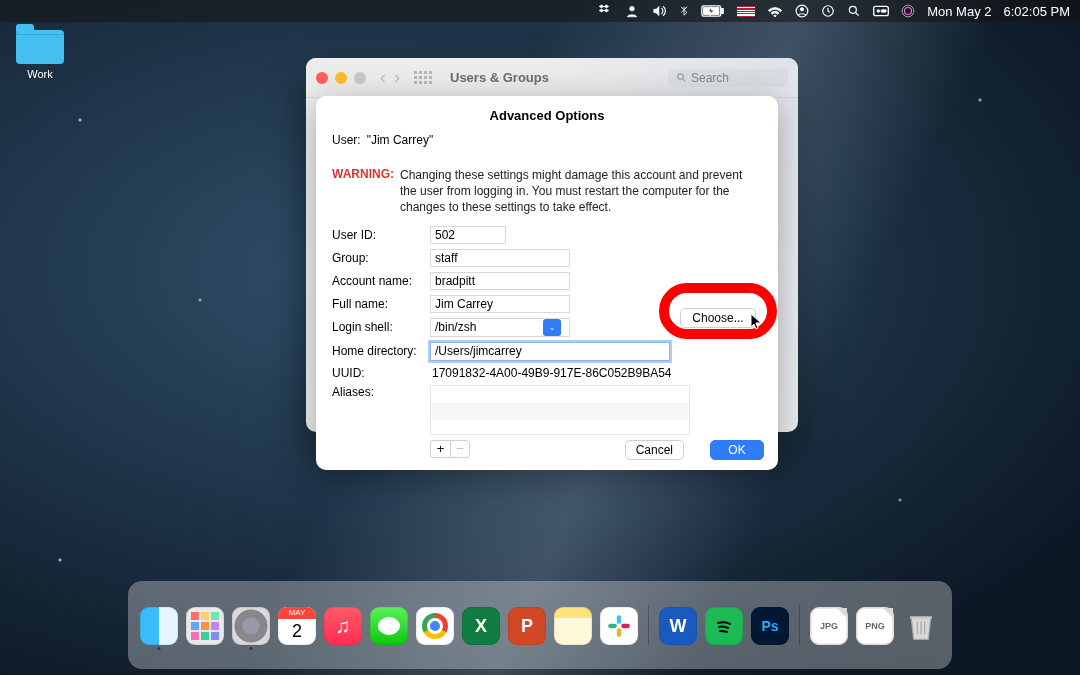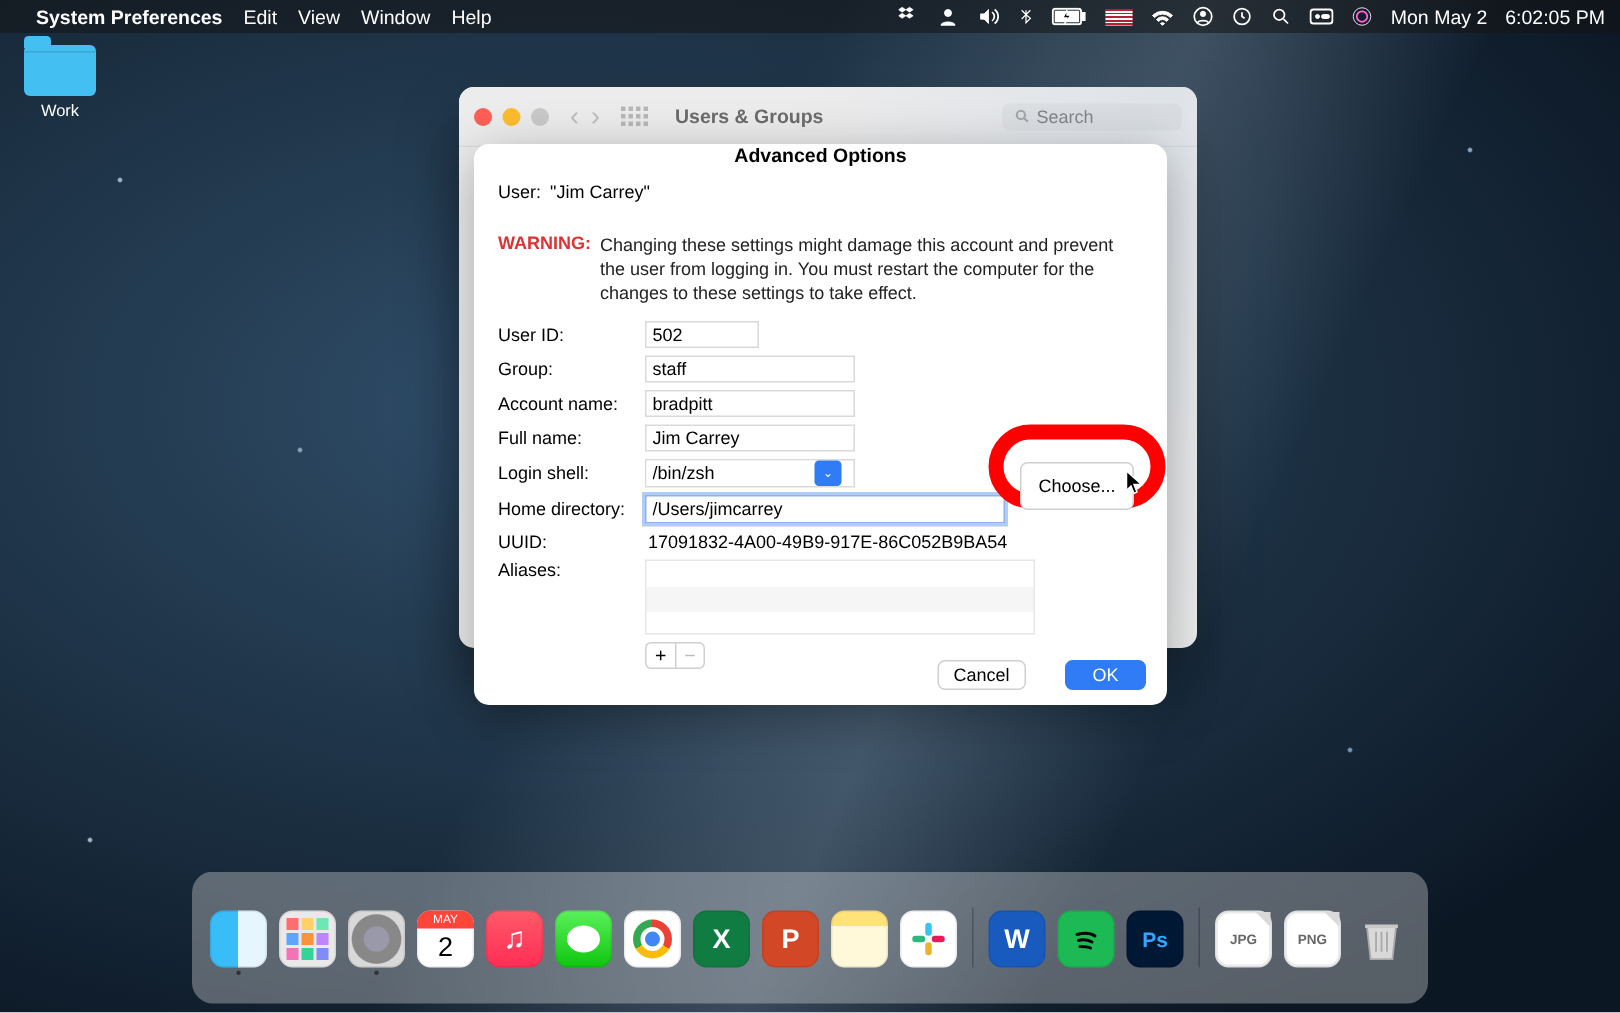--- a/index.html
+++ b/index.html
@@ -68,21 +68,21 @@
 .parent .search { margin-left:auto; display:flex; align-items:center; gap:4px; background:#e4e3e3; border-radius:5px; padding:2px 8px; width:120px; color:#9e9e9e; font-size:12px; }
 .parent .search input { background:transparent; border:none; outline:none; width:70px; color:#333; font-size:12px; }
 
 
 .sheet {
   position:absolute; top:96px; left:316px; width:462px; height:374px;
   background:#fff; border-radius:10px;
   box-shadow:0 8px 34px rgba(0,0,0,.30);
   z-index:10; color:#000; font-size:12px;
 }
-.sheet h2 { font-size:13px; font-weight:700; text-align:center; }
+.sheet h2 { font-size:13px; font-weight:700; text-align:center; padding-top:12px; }
 .sheet .body { padding:10px 16px 0 16px; }
 .sheet .user-line { display:flex; gap:6px; margin-bottom:20px; }
 .sheet .warning { display:flex; gap:6px; margin-bottom:10px; }
 .sheet .warning .warn-label { color:#dd3333; font-weight:700; }
 .sheet .warning .warn-text { color:#222; line-height:1.35; }
 
 .form { }
 .form .row { display:flex; align-items:center; margin-bottom:5px; }
 .form .row label { width:90px; text-align:left; margin-right:8px; color:#000; }
 .form .row .val { height:18px; padding:1px 4px; font-size:12px; border:1px solid #d9d9d9; background:#fff; color:#000; }
@@ -99,21 +99,21 @@
 .pm button { width:20px; height:18px; border:1px solid #cfcfcf; background:#fff; font-size:13px; line-height:12px; cursor:pointer; }
 .pm button:first-child { border-right:none; border-radius:4px 0 0 4px; }
 .pm button:last-child { border-radius:0 4px 4px 0; color:#bbb; }
 
 .sheet .footer { position:absolute; bottom:10px; right:14px; display:flex; gap:26px; }
 .btn { height:20px; min-width:54px; border-radius:5px; font-size:12px; border:1px solid #cfcfcf; background:#fff; cursor:pointer; padding:0 10px; }
 .btn.primary { background:#2f7cf6; color:#fff; border-color:#2f7cf6; }
 
 
 .choose-btn {
-  position:absolute; top:212px; left:364px; width:76px; height:32px;
+  position:absolute; top:212px; left:364px; width:76px; height:20px;
   border-radius:5px; background:#fff; border:1px solid #d0d0d0; font-size:12px;
   cursor:pointer; z-index:20;
 }
 .highlight-ring {
   position:absolute; top:187px; left:343px; width:118px; height:56px;
   border:10px solid #ff0000; border-radius:34px; z-index:15; pointer-events:none;
 }
 .cursor-pointer {
   position:absolute; top:217px; left:434px; z-index:25; pointer-events:none;
 }
@@ -153,28 +153,20 @@
 .app.file.fold::before{content:"";position:absolute;top:0;right:0;border-style:solid;border-width:0 10px 10px 0;border-color:transparent #d9d9d9 transparent transparent;}
 .app.trash { background:transparent; box-shadow:none; display:flex;align-items:center;justify-content:center; }
 .app.trash svg{width:30px;height:34px}
 </style>
 </head>
 <body>
 
 <div class="desktop">
 
   <div class="menubar">
-    <div class="left">
-      <span class="apple"></span>
-      <span class="bold">System Preferences</span>
-      <span>Edit</span>
-      <span>View</span>
-      <span>Window</span>
-      <span>Help</span>
-    </div>
     <div class="right">
       <span class="ico">
           <svg width="14" height="14" viewBox="0 0 24 24">
             <path d="M6 2l6 4-6 4-6-4zM18 2l6 4-6 4-6-4zM6 12l6 4-6 4-6-4zM18 12l6 4-6 4-6-4z" transform="scale(.7)"></path>
           </svg>
         </span>
       <span class="ico">
           <svg width="14" height="14" viewBox="0 0 24 24">
             <circle cx="12" cy="8" r="4"></circle>
             <path d="M4 22c0-5 16-5 16 0z"></path>

